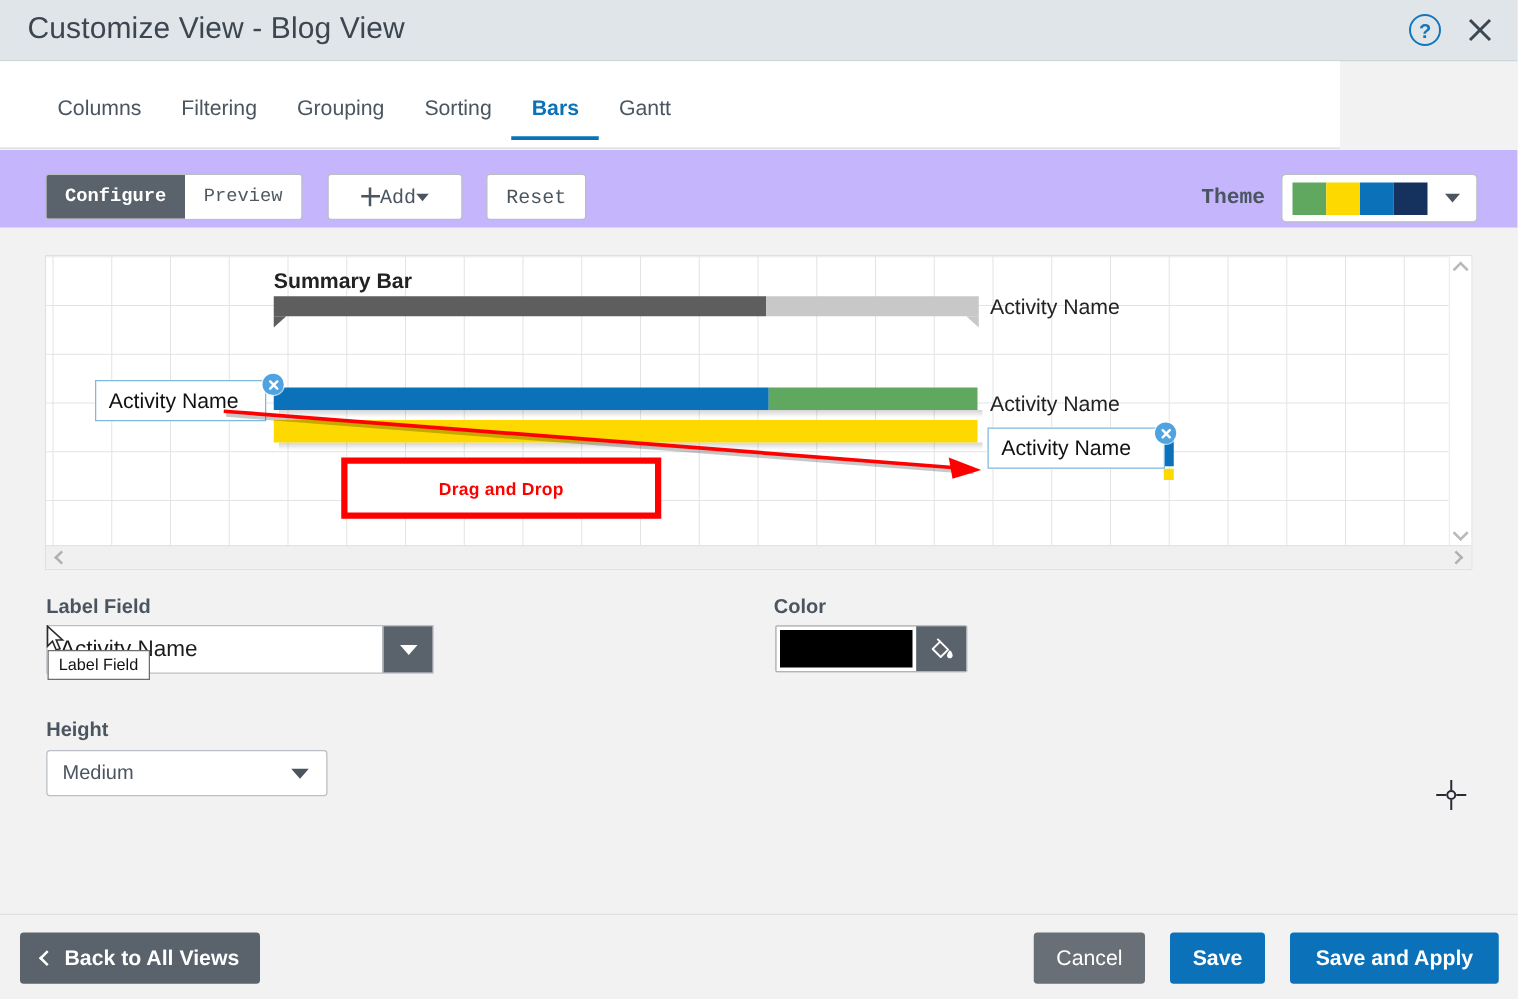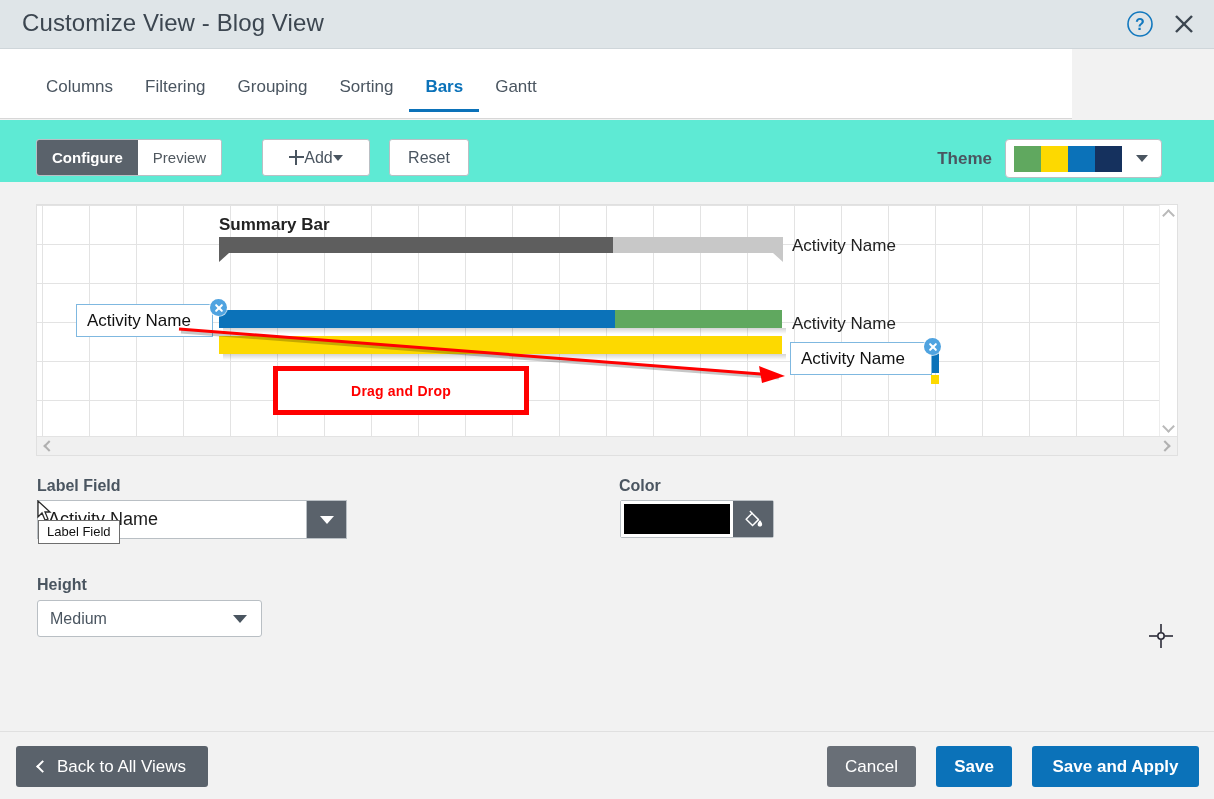--- a/index.html
+++ b/index.html
@@ -58,21 +58,22 @@
   .tab.active::after {
     content: ""; position: absolute;
     left: 0; right: 0; bottom: -1px; height: 3px;
     background: #0b72b9;
   }
 
   
   .toolbar {
     position: absolute; left: 0; top: 120px;
     width: 1214px; height: 62px;
-    background: #5eead4;
+    background: #c4b5fd;
+    font-family: Liberation Mono, monospace;
   }
   .segmented {
     position: absolute; left: 36px; top: 19px;
     display: flex; height: 37px;
     border: 1px solid #b9bfc4; border-radius: 3px;
     overflow: hidden; background: #fff;
   }
   .seg-btn {
     display: flex; align-items: center; justify-content: center;
     padding: 0 15px; font-size: 15px; color: #50585f;
@@ -100,21 +101,21 @@
   .plus::before { left: 0; top: 6px; width: 15px; height: 2px; }
   .plus::after { left: 6px; top: 0; width: 2px; height: 15px; }
   .caret {
     width: 0; height: 0;
     border-left: 5px solid transparent;
     border-right: 5px solid transparent;
     border-top: 6px solid #4a5560;
   }
 
   .theme-wrap {
-    position: absolute; right: 52px; top: 19px;
+    position: absolute; right: 32px; top: 19px;
     display: flex; align-items: center; gap: 13px; justify-content: center;
   }
   .theme-label { font-size: 17px; color: #4a5560; font-weight: bold; }
   .theme-box {
     width: 157px; height: 39px;
     border: 1px solid #b9bfc4; border-radius: 4px;
     background: #fff;
     display: flex; align-items: center; padding: 0 8px;
     cursor: pointer;
   }
@@ -343,21 +344,21 @@
   }
   .btn {
     position: absolute; top: 14px; height: 41px;
     border: none; border-radius: 3px;
     font-size: 17px; font-weight: bold; color: #fff;
     cursor: pointer; font-family: inherit;
     display: flex; align-items: center; justify-content: center;
   }
   #back-btn {
     left: 16px; width: 192px; background: #5a626b;
-    font-weight: normal; font-size: 17px; gap: 8px; text-align: center;
+    font-weight: bold; font-size: 17px; gap: 8px; text-align: center;
   }
   #cancel-btn { left: 827px; width: 89px; background: #696f77; font-weight: normal; }
   #save-btn { left: 936px; width: 76px; background: #0b72b9; }
   #save-apply-btn { left: 1032px; width: 167px; background: #0b72b9; }
   .chev-left {
     width: 9px; height: 9px;
     border-left: 2px solid #fff; border-bottom: 2px solid #fff;
     transform: rotate(45deg);
     margin-right: 2px;
   }

